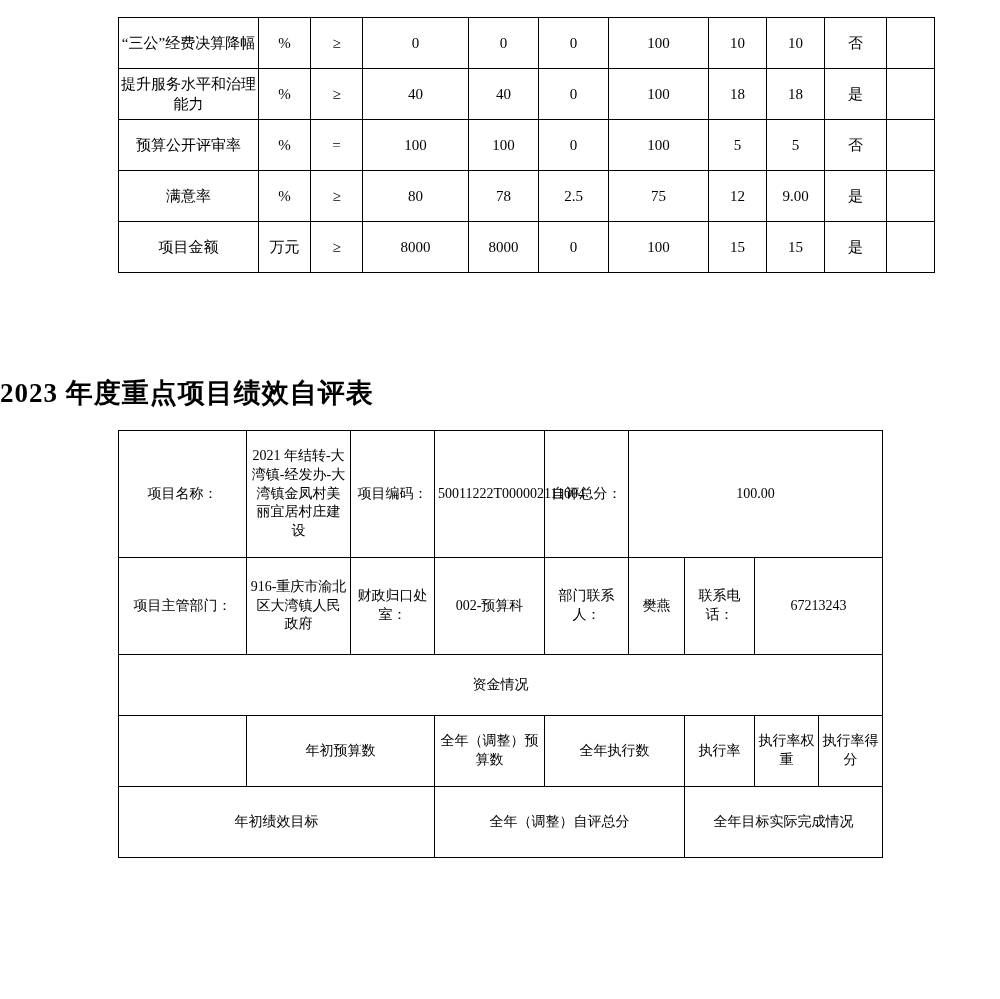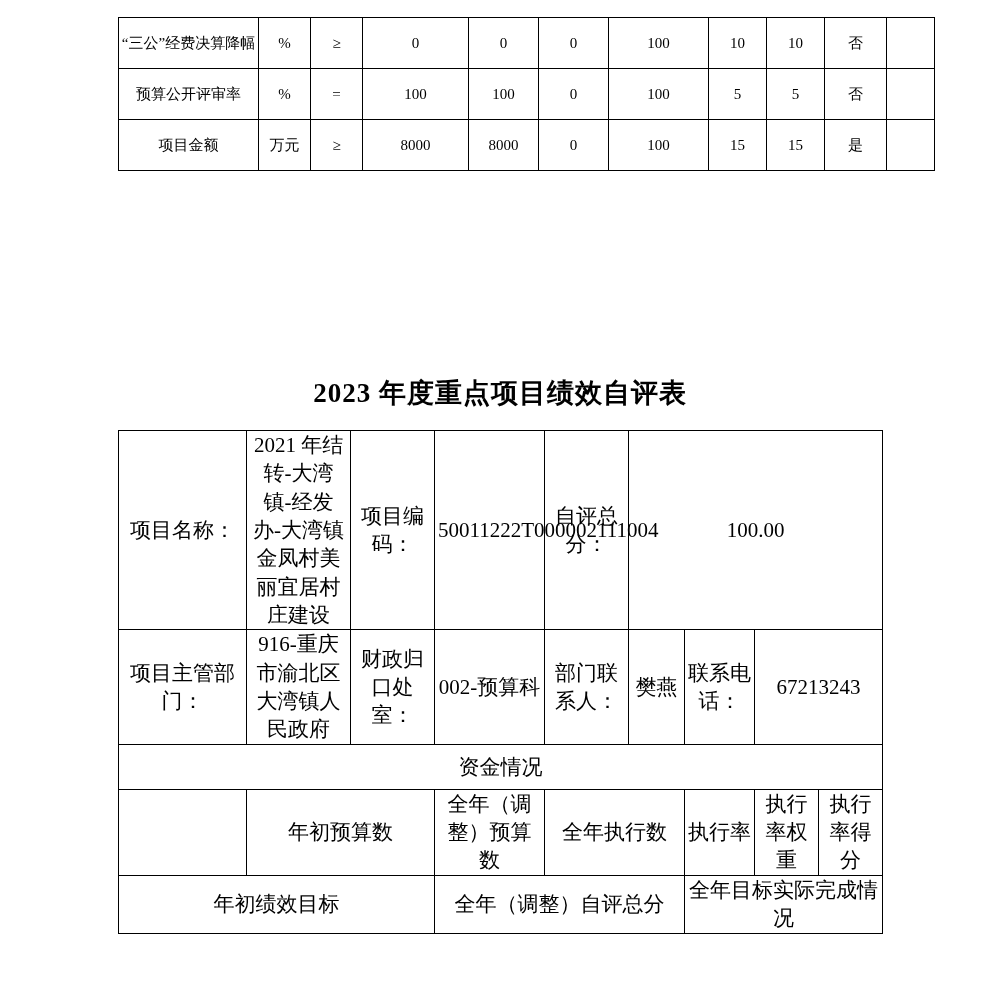--- a/index.html
+++ b/index.html
@@ -49,39 +49,39 @@
   .cell-label {
     font-size: 15px;
   }
 
   
   .doc-title {
     position: absolute;
     left: 0;
     top: 375px;
     width: 1000px;
-    text-align: center;
+    text-align: left;
     font-size: 27px;
     font-weight: bold;
     letter-spacing: 1px;
     font-family: "Liberation Serif", "DejaVu Serif", serif;
   }
 
   
   .main-table-wrap {
     position: absolute;
     left: 118px;
     top: 430px;
   }
   table.main-table {
     width: 764px;
   }
   table.main-table td {
-    font-size: 21px;
-    padding: 0 3px;
+    font-size: 14px;
+    padding: 8px 3px;
   }
   td.tight {
     line-height: 1.25;
   }
   .section-row td {
     height: 44px;
     font-size: 16px;
   }
   .hdr-row td {
     height: 54px;
@@ -118,30 +118,56 @@
           <td>0</td>
           <td>0</td>
           <td>0</td>
           <td>100</td>
           <td>10</td>
           <td>10</td>
           <td>否</td>
           <td></td>
         </tr>
         <tr>
+          <td class="cell-label">提升服务水平和治理能力</td>
+          <td>%</td>
+          <td>≥</td>
+          <td>40</td>
+          <td>40</td>
+          <td>0</td>
+          <td>100</td>
+          <td>18</td>
+          <td>18</td>
+          <td>是</td>
+          <td></td>
+        </tr>
+        <tr>
           <td class="cell-label">预算公开评审率</td>
           <td>%</td>
           <td>=</td>
           <td>100</td>
           <td>100</td>
           <td>0</td>
           <td>100</td>
           <td>5</td>
           <td>5</td>
           <td>否</td>
+          <td></td>
+        </tr>
+        <tr>
+          <td class="cell-label">满意率</td>
+          <td>%</td>
+          <td>≥</td>
+          <td>80</td>
+          <td>78</td>
+          <td>2.5</td>
+          <td>75</td>
+          <td>12</td>
+          <td>9.00</td>
+          <td>是</td>
           <td></td>
         </tr>
         <tr>
           <td class="cell-label">项目金额</td>
           <td>万元</td>
           <td>≥</td>
           <td>8000</td>
           <td>8000</td>
           <td>0</td>
           <td>100</td>

